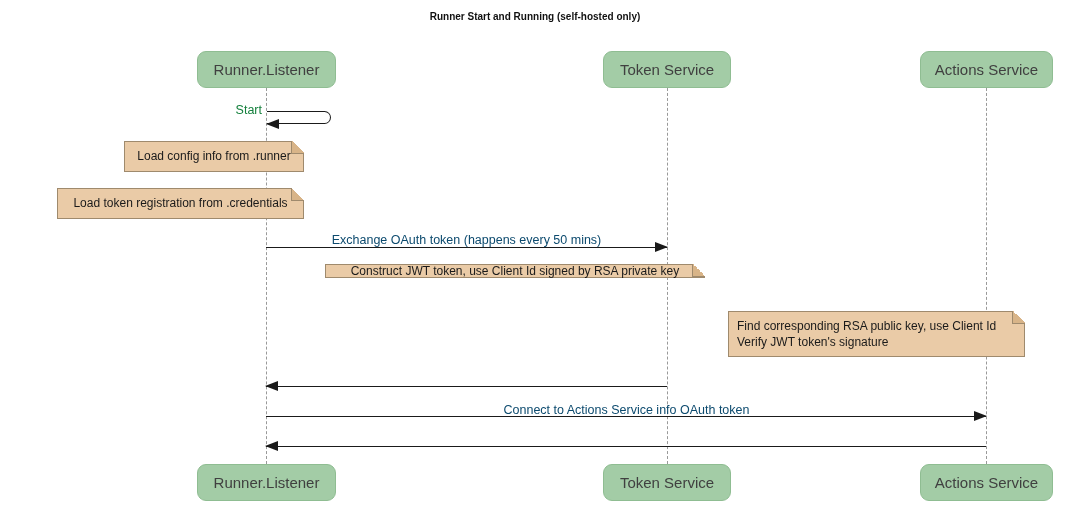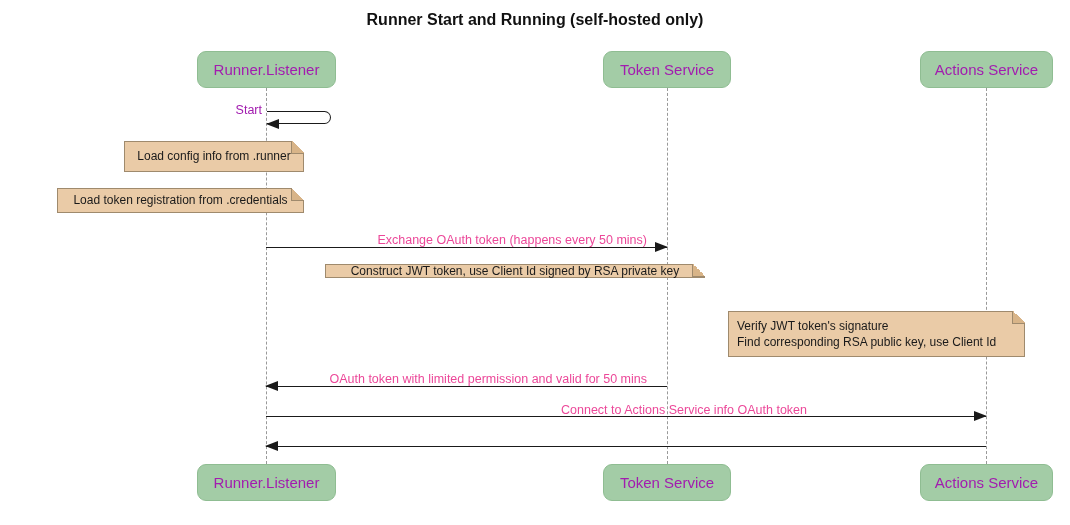--- a/index.html
+++ b/index.html
@@ -2,52 +2,52 @@
 <html style="--c-background: #ffffff; --c-actor-fill: #a3cca6; --c-actor-border: #8fbd92; --c-note-fill: #eacba7; --c-note-border: #9f8a6d; --c-note-fold: #d8b488; --c-lifeline: #999999; --c-arrow: #1a1a1a;"><head>
 <meta charset="utf-8">
 <style>
   html,body{margin:0;padding:0;background:#fff;}
   .canvas{
     position:relative;width:1070px;height:525px;background:var(--c-background,#fff);
     font-family:"Liberation Sans","DejaVu Sans",sans-serif;color:#111;overflow:hidden;
   }
   .title{
     position:absolute;left:0;top:11px;width:1070px;text-align:center;
-    font-size:16px;font-weight:700;color:#111;
+    font-size:10px;font-weight:700;color:#111;
   }
   .lifeline{
     position:absolute;top:88px;height:376px;width:0;
     border-left:1px dashed var(--c-lifeline,#999);
   }
   .actor{
     position:absolute;height:37px;box-sizing:border-box;
     background:var(--c-actor-fill,#a3cca6);
     border:1px solid var(--c-actor-border,#8fbd92);
     border-radius:9px;display:flex;align-items:center;justify-content:center;
-    font-size:15px;color:#a21caf;
+    font-size:15px;color:#404040;
   }
   .msg-label{
-    position:absolute;height:15px;font-size:12.5px;text-align:right;
-    color:#ec4899;white-space:nowrap;
+    position:absolute;height:15px;font-size:12.5px;text-align:center;
+    color:#0c4a6e;white-space:nowrap;
   }
   .msg-line{
     position:absolute;height:0;border-top:1.3px solid var(--c-arrow,#1a1a1a);
   }
   .ah{position:absolute;width:0;height:0;top:-5.7px;}
   .ah.right{right:-1px;border-top:5px solid transparent;border-bottom:5px solid transparent;border-left:13px solid var(--c-arrow,#1a1a1a);}
   .ah.left{left:-1px;border-top:5px solid transparent;border-bottom:5px solid transparent;border-right:13px solid var(--c-arrow,#1a1a1a);}
   .self-loop{
     position:absolute;left:267px;top:111px;width:64px;height:13px;box-sizing:border-box;
     border:1.3px solid var(--c-arrow,#1a1a1a);border-left:none;
     border-radius:0 9px 9px 0;
   }
   .self-loop .ah{top:auto;bottom:-5.7px;}
   .start-label{
     position:absolute;left:180px;top:103px;width:82px;text-align:right;
-    font-size:12.5px;color:#a21caf;white-space:nowrap;
+    font-size:12.5px;color:#15803d;white-space:nowrap;
   }
   .note{
     position:absolute;box-sizing:border-box;
     background:var(--c-note-fill,#eacba7);
     border:1px solid var(--c-note-border,#9f8a6d);
     font-size:12px;color:#1a1a1a;
     display:flex;flex-direction:column;align-items:center;justify-content:center;
     text-align:center;line-height:1.35;white-space:nowrap;margin-left:48px;
   }
   .note.left-align{align-items:flex-start;text-align:left;padding-left:8px;}
@@ -82,42 +82,41 @@
   <div class="start-label">Start</div>
   <div class="self-loop">
     <div class="ah left"></div>
   </div>
 
   <div class="note" style="left:76px;top:141px;width:180px;height:31px;">
     <i class="fold"></i>
     <span>Load config info from .runner</span>
   </div>
 
-  <div class="note" style="left:9px;top:188px;width:247px;height:25px;">
+  <div class="note" style="left:9px;top:188px;width:247px;height:31px;">
     <i class="fold"></i>
     <span>Load token registration from .credentials</span>
   </div>
 
   <div class="msg-label" style="left:286px;top:233px;width:361px;">Exchange OAuth token (happens every 50 mins)</div>
   <div class="msg-line" style="left:266px;top:247px;width:401px;">
     <div class="ah right"></div>
   </div>
 
   <div class="note" style="left:277px;top:264px;width:380px;height:14px;">
     <i class="fold"></i>
     <span>Construct JWT token, use Client Id signed by RSA private key</span>
   </div>
 
   <div class="note left-align" style="left:680px;top:311px;width:297px;height:46px;">
     <i class="fold"></i>
+    <span>Find corresponding RSA public key, use Client Id</span>
     <span>Verify JWT token's signature</span>
-    <span>Find corresponding RSA public key, use Client Id</span>
   </div>
 
-  <div class="msg-label" style="left:286px;top:372px;width:361px;">OAuth token with limited permission and valid for 50 mins</div>
   <div class="msg-line" style="left:266px;top:386px;width:401px;">
     <div class="ah left"></div>
   </div>
 
   <div class="msg-label" style="left:446px;top:403px;width:361px;">Connect to Actions Service info OAuth token</div>
   <div class="msg-line" style="left:266px;top:416px;width:720px;">
     <div class="ah right"></div>
   </div>
 
   <div class="msg-line" style="left:266px;top:446px;width:720px;">

